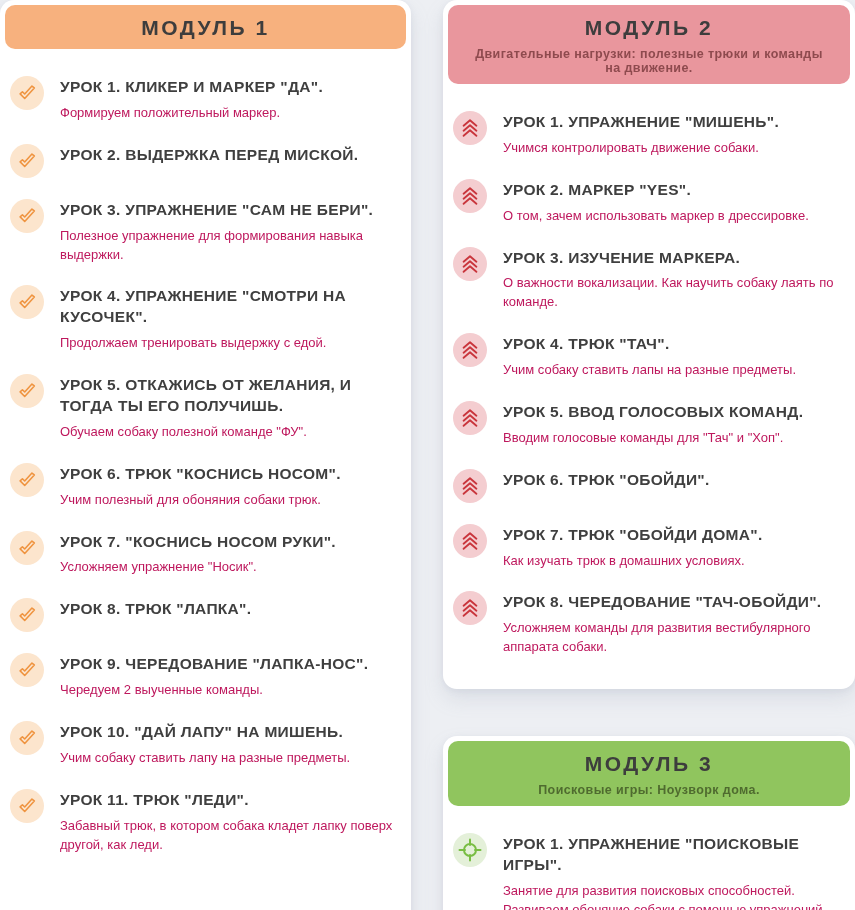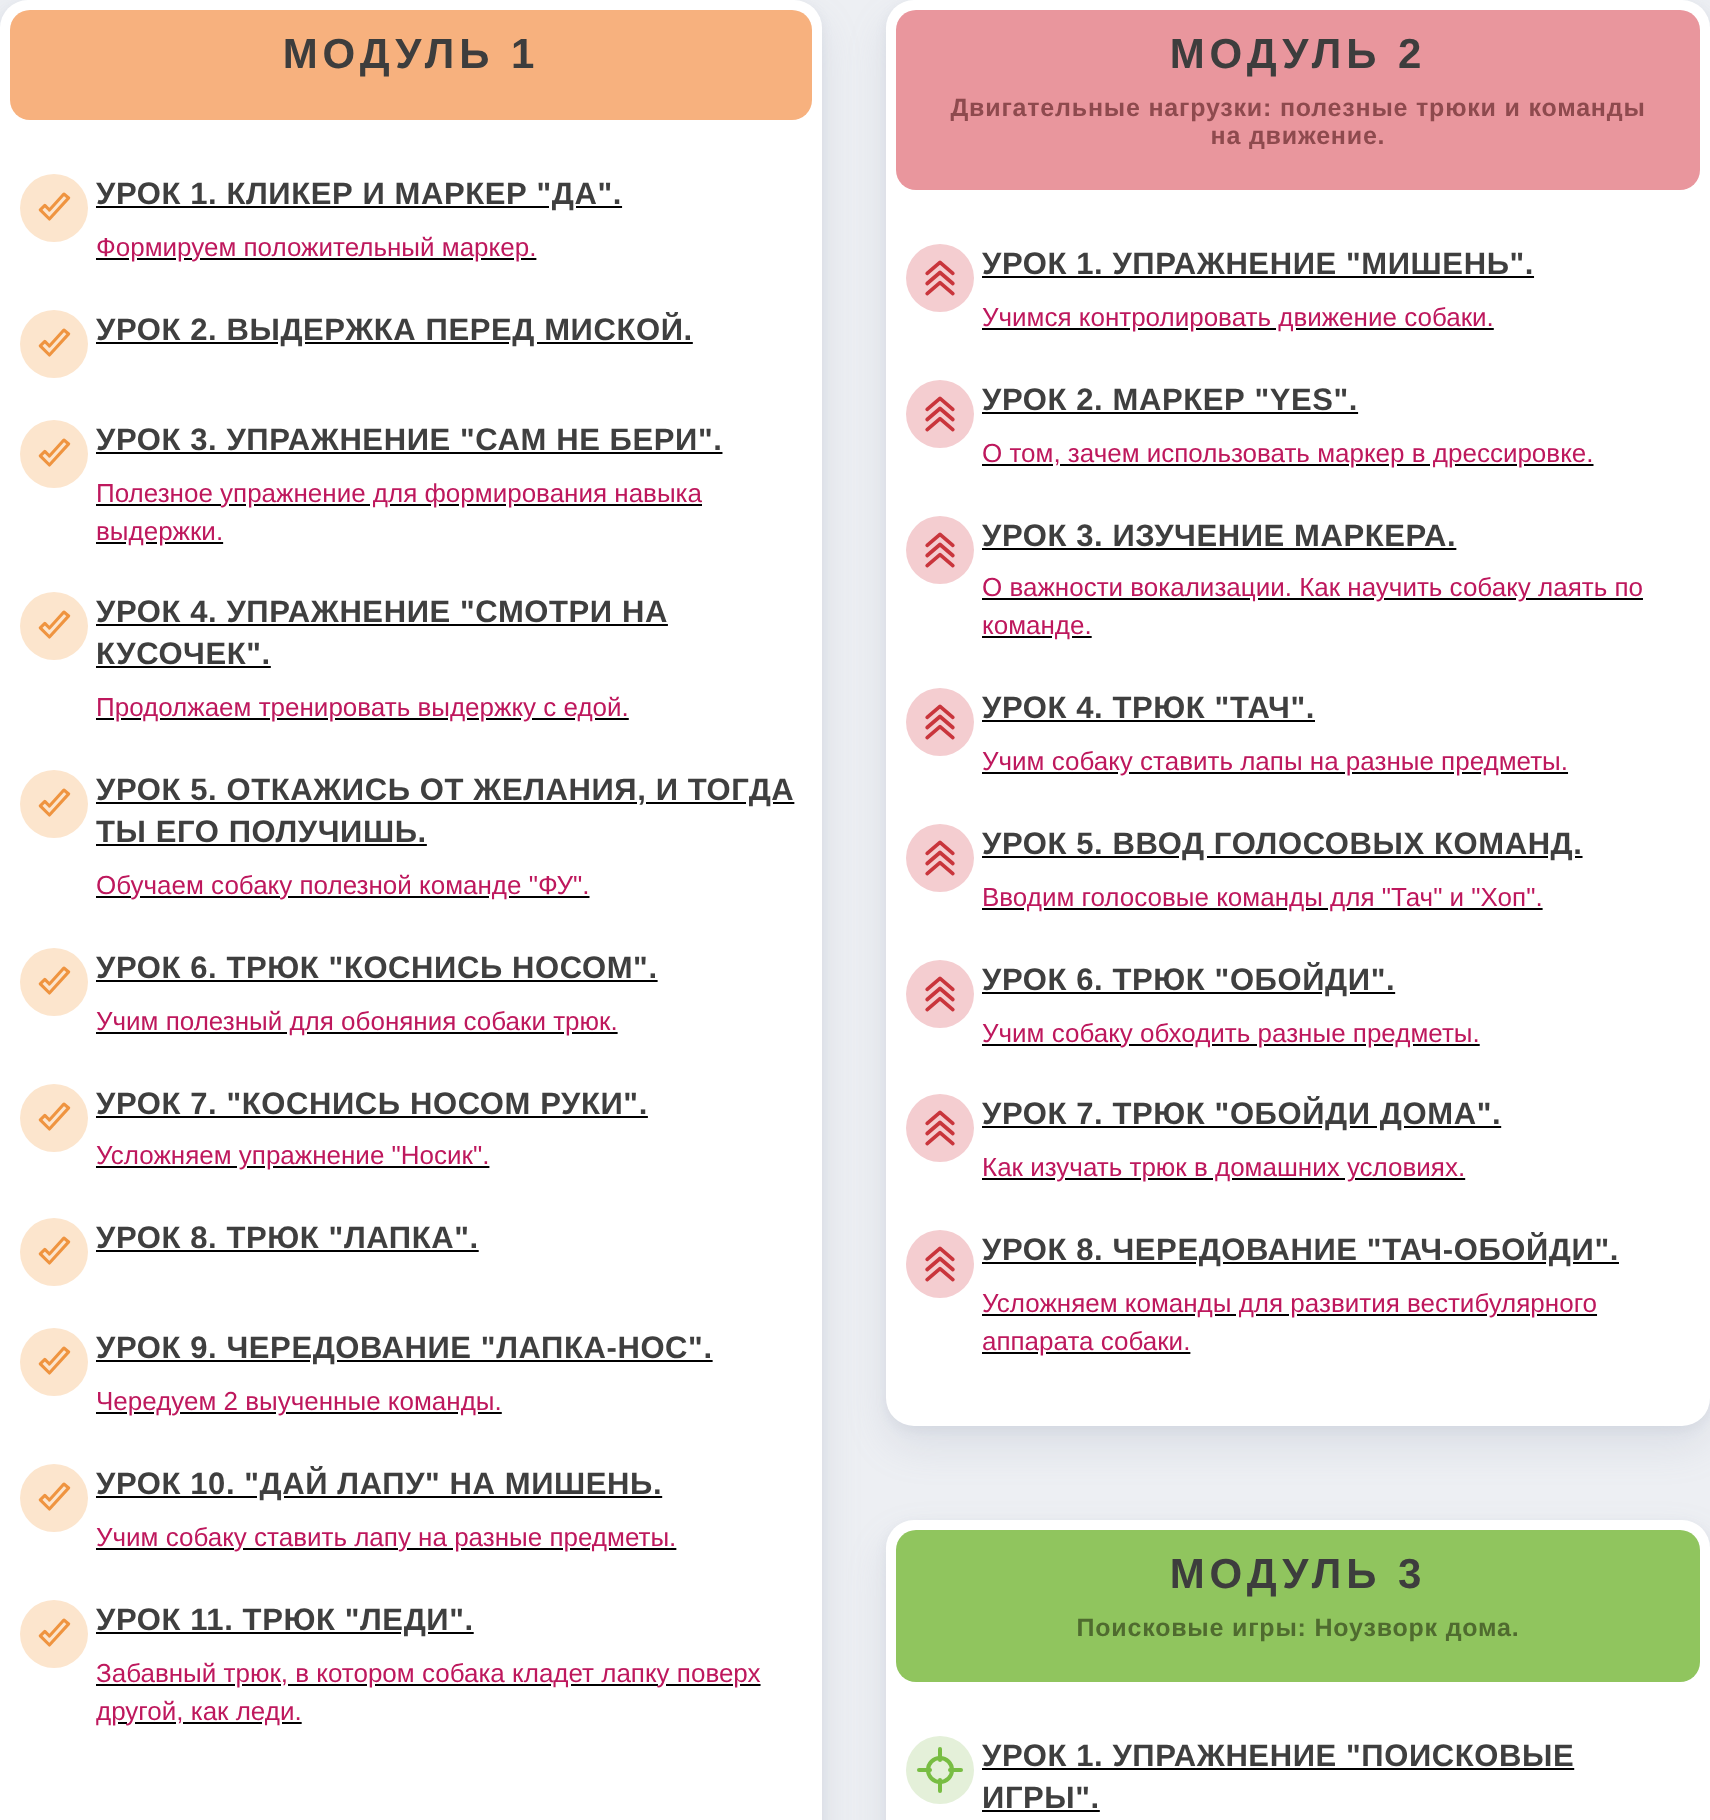--- a/index.html
+++ b/index.html
@@ -18,38 +18,38 @@
     border-radius: 14px;
     box-shadow: 0 10px 20px rgba(140,152,170,0.18), 0 2px 6px rgba(140,152,170,0.12);
     padding: 5px 5px 12px;
   }
   .column-left .card { min-height: 1000px; }
   .column-right .card-module3 { margin-top: 47px; padding-bottom: 34px; }
   .module-header {
     background: var(--header-bg);
     border-radius: 10px;
     text-align: center;
-    padding: 11px 24px 20px;
+    padding: 11px 24px 9px;
   }
   .module-title {
     margin: 0;
     font-size: 21px;
     font-weight: bold;
     letter-spacing: 2.5px;
     color: #3d3d3d;
   }
   .module-subtitle {
     margin: 7px 0 0;
     font-size: 12.5px;
     font-weight: bold;
     letter-spacing: 0.4px;
     color: var(--subtitle-color);
   }
   .lessons { padding: 26px 8px 0 5px; }
-  .lesson { display: flex; align-items: flex-start; gap: 4px; margin-bottom: 20px; cursor: pointer; text-decoration: underline; }
+  .lesson { display: flex; align-items: flex-start; gap: 16px; margin-bottom: 20px; cursor: pointer; }
   .lesson-icon {
     flex: none;
     width: 34px; height: 34px;
     border-radius: 50%;
     background: var(--icon-bg);
     display: flex; align-items: center; justify-content: center;
     margin-top: 1px;
   }
   .lesson-icon svg { stroke: var(--icon-stroke); fill: none; stroke-linecap: round; stroke-linejoin: round; }
   .lesson-text { min-width: 0; }
@@ -294,21 +294,20 @@
   <div class="lesson">
     <span class="lesson-icon">
   <svg viewBox="0 0 24 24" width="22" height="22" stroke-width="2" aria-hidden="true">
     <path d="M5 9.5 L12 3.5 L19 9.5"></path>
     <path d="M5 15 L12 9 L19 15"></path>
     <path d="M5 20.5 L12 14.5 L19 20.5"></path>
   </svg>
 </span>
     <div class="lesson-text">
       <h3 class="lesson-title">УРОК 6. ТРЮК "ОБОЙДИ".</h3>
-      <p class="lesson-desc">Учим собаку обходить разные предметы.</p>
     </div>
   </div>
 
   <div class="lesson">
     <span class="lesson-icon">
   <svg viewBox="0 0 24 24" width="22" height="22" stroke-width="2" aria-hidden="true">
     <path d="M5 9.5 L12 3.5 L19 9.5"></path>
     <path d="M5 15 L12 9 L19 15"></path>
     <path d="M5 20.5 L12 14.5 L19 20.5"></path>
   </svg>

